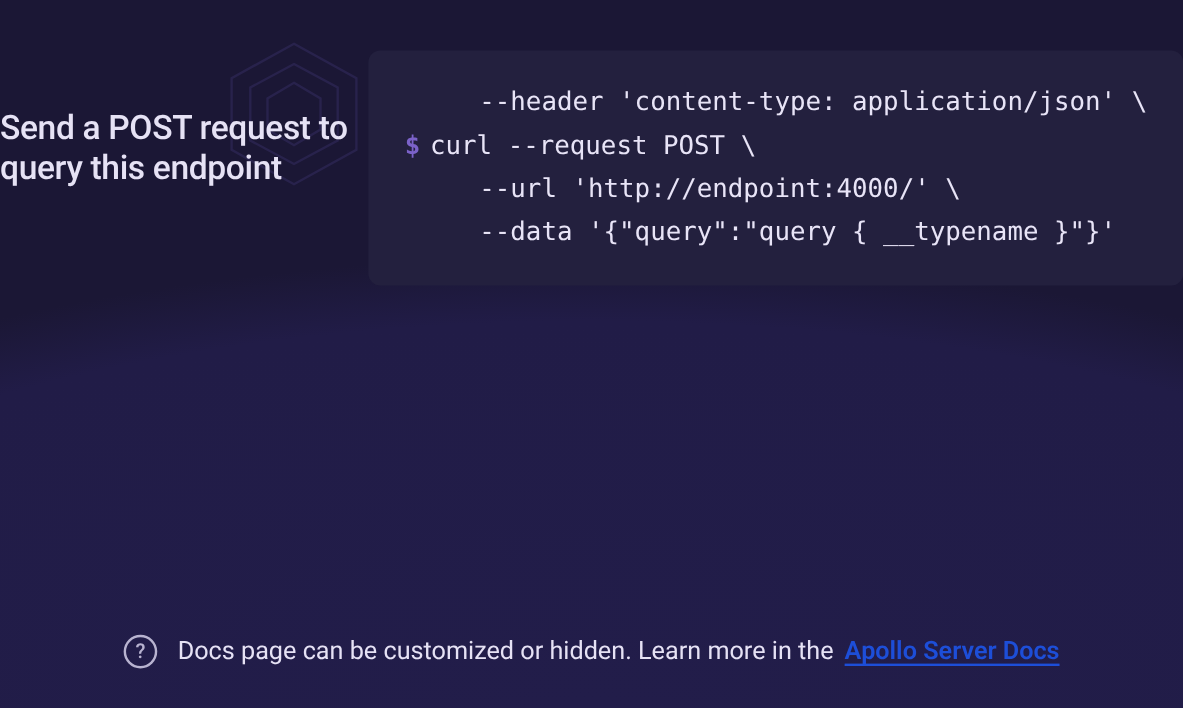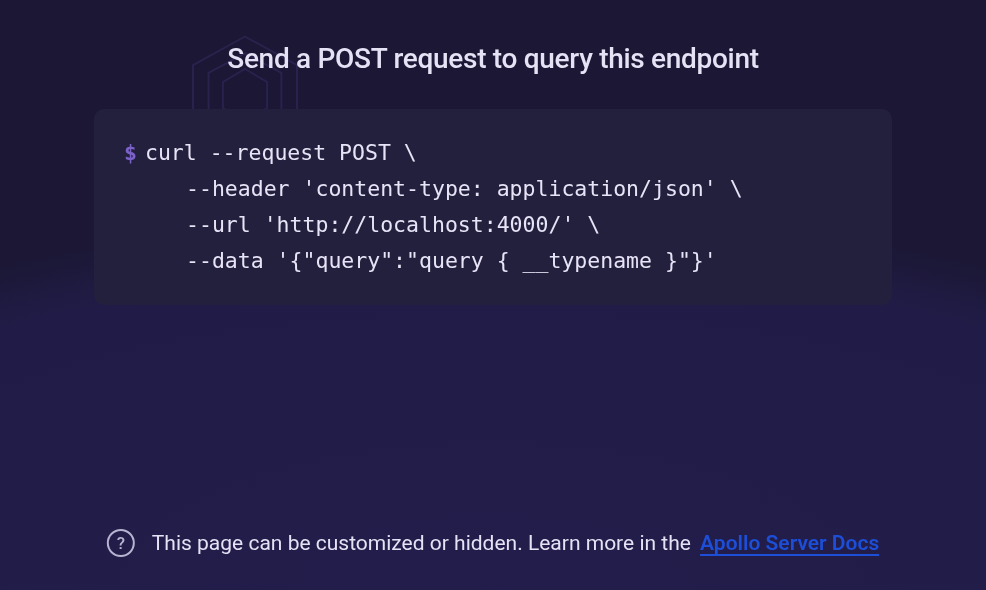--- a/index.html
+++ b/index.html
@@ -36,21 +36,20 @@
       width: 130px;
       height: 130px;
       opacity: 0.4;
       z-index: 0;
     }
     
     .content {
       position: relative;
       z-index: 1;
       display: flex;
-      flex-direction: column;
       align-items: center;
       padding-top: 42px;
       justify-content: space-between;
     }
     
     .title {
       color: #e6e2f5;
       font-size: 28px;
       font-weight: 500;
       letter-spacing: -0.3px;
@@ -127,25 +126,25 @@
 <svg class="bg-hexagon" viewBox="0 0 100 100">
   <polygon points="50,5 90,27 90,73 50,95 10,73 10,27" fill="none" stroke="#3d3470" stroke-width="1.5"></polygon>
   <polygon points="50,18 78,33 78,67 50,82 22,67 22,33" fill="none" stroke="#3d3470" stroke-width="1.5"></polygon>
   <polygon points="50,30 67,40 67,60 50,70 33,60 33,40" fill="none" stroke="#3d3470" stroke-width="1.5"></polygon>
 </svg>
 
 <div class="content">
   <h1 class="title">Send a POST request to query this endpoint</h1>
 
   <div class="code-block">
+    <div class="code-line code-indent">--header 'content-type: application/json' \</div>
     <div class="code-line"><span class="prompt">$</span><span>curl --request POST \</span></div>
-    <div class="code-line code-indent">--header 'content-type: application/json' \</div>
-    <div class="code-line code-indent">--url 'http://localhost:4000/' \</div>
+    <div class="code-line code-indent">--url 'http://endpoint:4000/' \</div>
     <div class="code-line code-indent">--data '{"query":"query { __typename }"}'</div>
   </div>
 </div>
 
 <div class="footer">
   <div class="question-icon">?</div>
   <div>
-    <span>This page can be customized or hidden. Learn more in the </span><a class="docs-link">Apollo Server Docs</a>
+    <span>Docs page can be customized or hidden. Learn more in the </span><a class="docs-link">Apollo Server Docs</a>
   </div>
 </div>
 
 </body></html>

